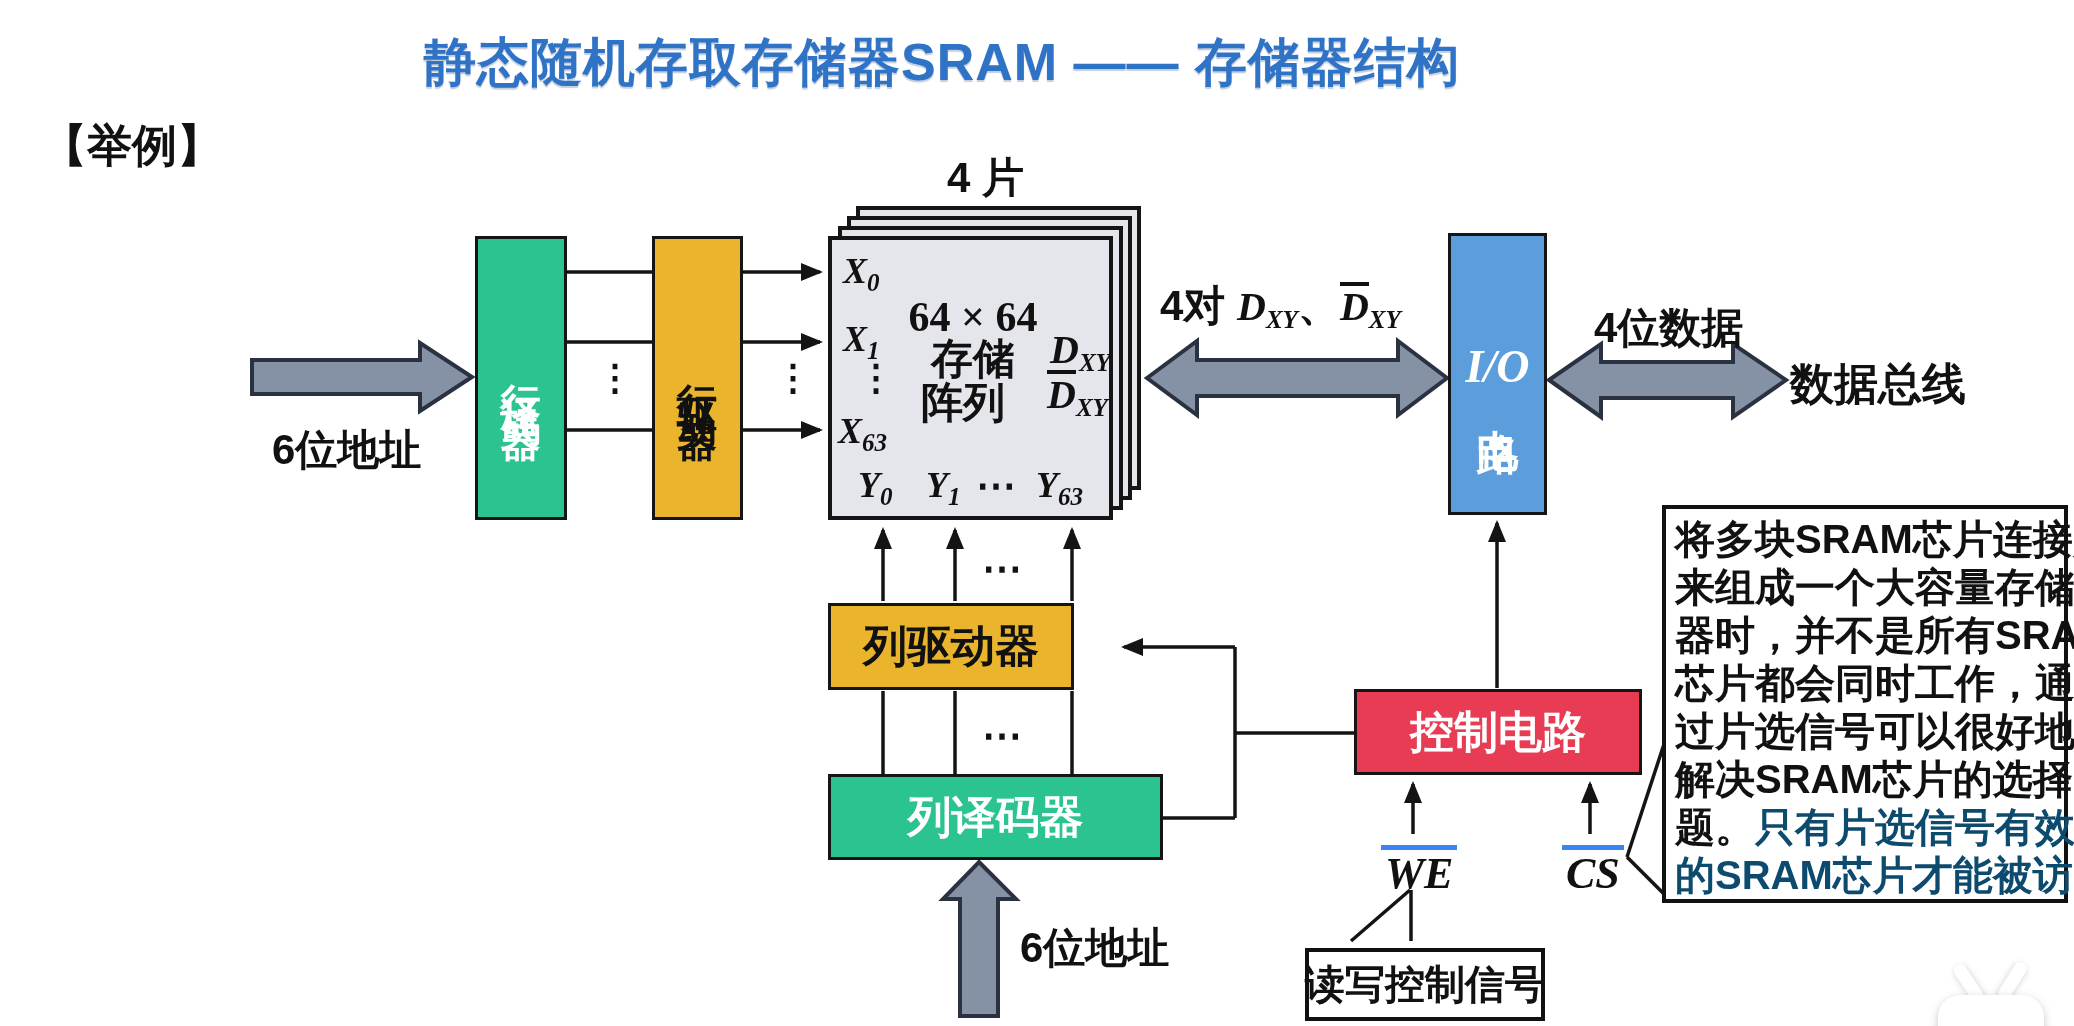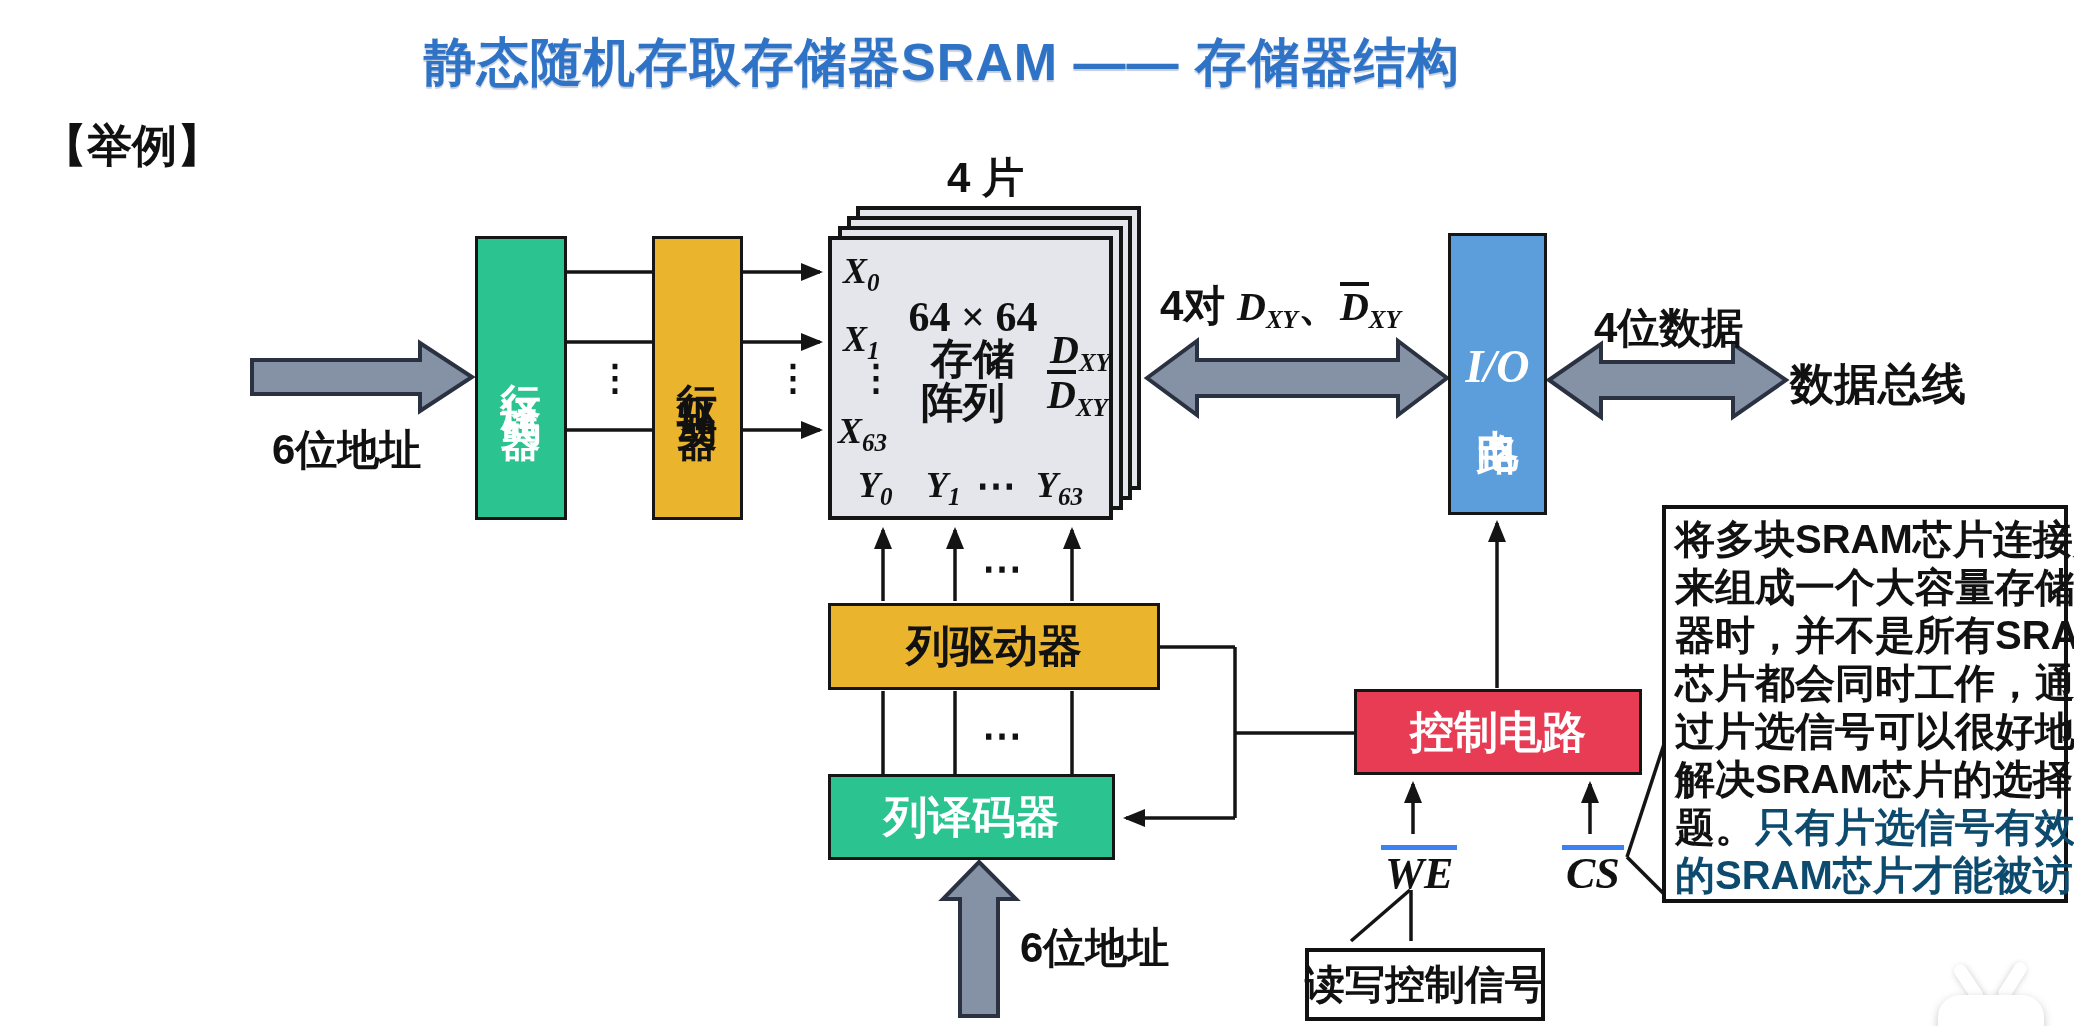--- a/index.html
+++ b/index.html
@@ -185,25 +185,25 @@
   <div class="abs box blue" style="left:1448px;top:233px;width:99px;height:282px;">
     <div class="iocontent">
       <span class="ioname">I/O</span>
       <span class="iovert">电路</span>
     </div>
   </div>
 
   <div class="abs biglabel" style="left:1594px;top:300px;">4位数据</div>
   <div class="abs buslabel" style="left:1790px;top:355px;">数据总线</div>
 
-  <div class="abs box yellow" style="left:828px;top:603px;width:332px;height:87px;">
+  <div class="abs box yellow" style="left:828px;top:603px;width:246px;height:87px;">
     <span class="hboxlabel blacktxt">列驱动器</span>
   </div>
 
-  <div class="abs box green" style="left:828px;top:774px;width:287px;height:86px;">
+  <div class="abs box green" style="left:828px;top:774px;width:335px;height:86px;">
     <span class="hboxlabel whitetxt">列译码器</span>
   </div>
 
   <div class="abs dots-h" style="left:982px;top:545px;">⋯</div>
   <div class="abs dots-h" style="left:982px;top:712px;">⋯</div>
 
   <div class="abs biglabel" style="left:1020px;top:920px;">6位地址</div>
 
   <div class="abs box red" style="left:1354px;top:689px;width:288px;height:86px;">
     <span class="hboxlabel whitetxt">控制电路</span>

